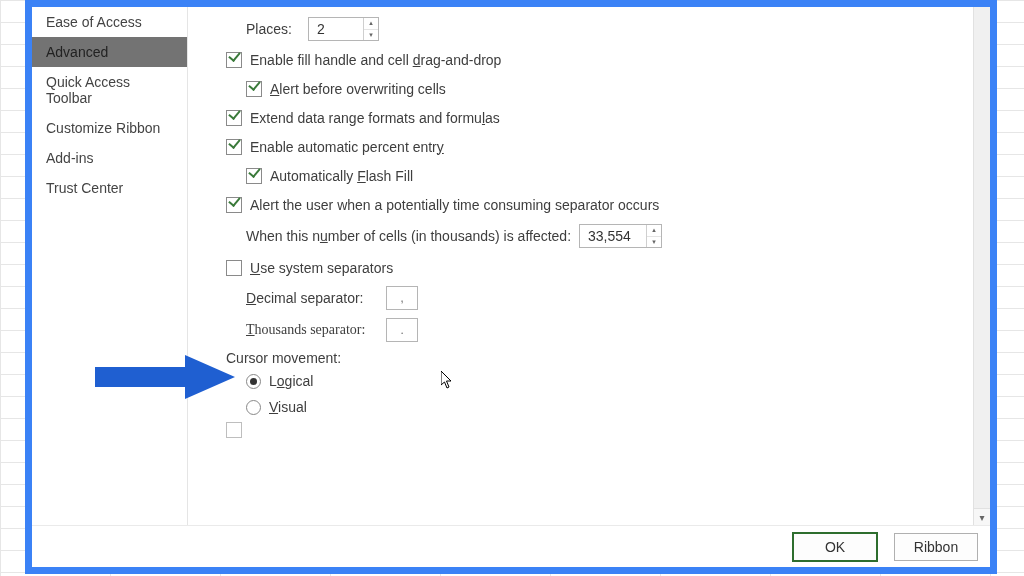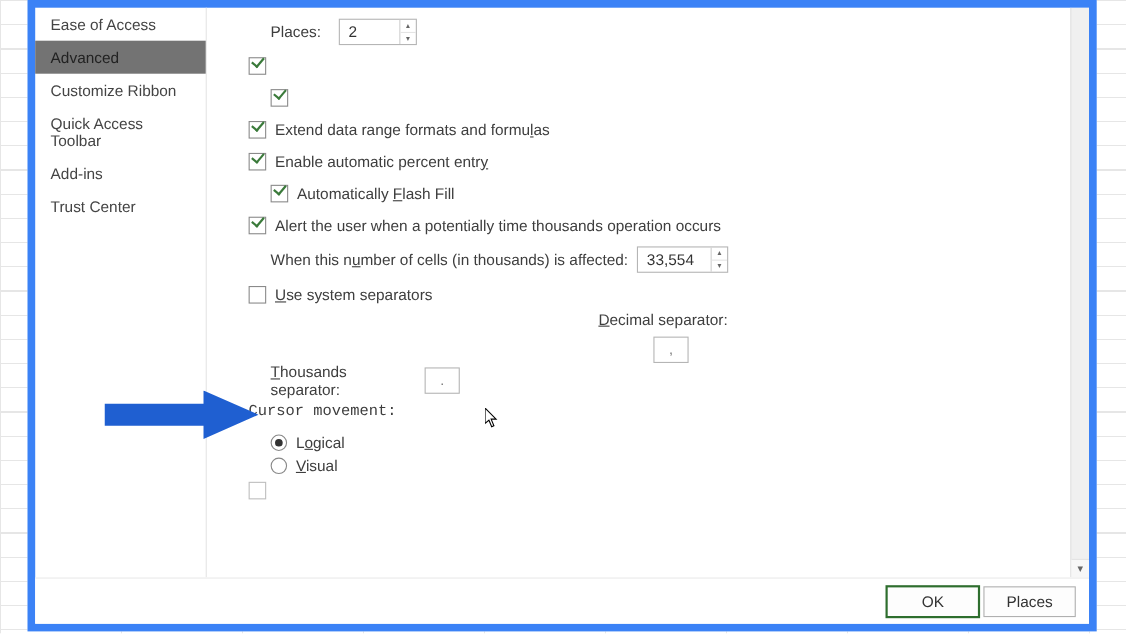--- a/index.html
+++ b/index.html
@@ -174,32 +174,31 @@
     text-align: center;
     font-size: 13px;
     color: #777;
     line-height: 22px;
   }
 
   .section-label {
     color: #3e3e3e;
     padding-top: 4px;
     padding-bottom: 2px;
-    font-family: Liberation Mono, monospace;
   }
 
   .button-bar {
     position: absolute;
     bottom: 0;
     left: 0; right: 0;
     height: 41px;
     display: flex;
     justify-content: flex-end;
     align-items: center;
-    gap: 3px;
+    gap: 16px;
     padding-right: 12px;
     border-top: 1px solid #eaeaea;
     background: #fff;
   }
   .btn {
     min-width: 82px;
     height: 26px;
     background: #fdfdfd;
     border: 1px solid #b0b0b0;
     color: #333;
@@ -241,46 +240,48 @@
 
 <div class="sheet"></div>
 
 <div class="dialog">
 
   <div class="dialog-inner">
 
     <div class="sidebar">
       <div class="sidebar-item">Ease of Access</div>
       <div class="sidebar-item selected">Advanced</div>
+      <div class="sidebar-item">Quick Access Toolbar</div>
       <div class="sidebar-item">Customize Ribbon</div>
-      <div class="sidebar-item">Quick Access Toolbar</div>
       <div class="sidebar-item">Add-ins</div>
       <div class="sidebar-item">Trust Center</div>
     </div>
 
     <div class="content-pane">
       <div class="scroll-area">
 
         <div class="row indent-1" style="min-height:32px;">
           <span class="opt-label">Places:</span>
           <div class="num-spinner" style="margin-left:8px;">
             <span class="val">2</span>
             <span class="spin">
                 <span>▴</span>
                 <span>▾</span>
               </span>
           </div>
         </div>
 
         <div class="row">
           <span class="checkbox checked"></span>
+          <span class="opt-label">Enable fill handle and cell <u>d</u>rag-and-drop</span>
         </div>
 
         <div class="row indent-1">
           <span class="checkbox checked"></span>
+          <span class="opt-label"><u>A</u>lert before overwriting cells</span>
         </div>
 
 
         <div class="row">
           <span class="checkbox checked"></span>
           <span class="opt-label">Extend data range formats and formu<u>l</u>as</span>
         </div>
 
         <div class="row">
           <span class="checkbox checked"></span>
@@ -289,52 +290,52 @@
 
 
         <div class="row indent-1">
           <span class="checkbox checked"></span>
           <span class="opt-label">Automatically <u>F</u>lash Fill</span>
         </div>
 
 
         <div class="row">
           <span class="checkbox checked"></span>
-          <span class="opt-label">Alert the user when a potentially time thousands operation occurs</span>
+          <span class="opt-label">Alert the user when a potentially time consuming separator occurs</span>
         </div>
 
         <div class="row indent-1" style="min-height:34px;text-align:center;">
           <span class="opt-label">When this n<u>u</u>mber of cells (in thousands) is affected:</span>
           <div class="num-spinner wide">
             <span class="val">33,554</span>
             <span class="spin">
                 <span>▴</span>
                 <span>▾</span>
               </span>
           </div>
         </div>
 
         <div class="row">
           <span class="checkbox"></span>
           <span class="opt-label"><u>U</u>se system separators</span>
         </div>
 
-        <div class="row indent-1" style="min-height:32px;flex-direction:column;">
+        <div class="row indent-1" style="min-height:32px;">
           <span class="opt-label" style="width:132px;"><u>D</u>ecimal separator:</span>
           <div class="tiny-input">,</div>
         </div>
 
-        <div class="row indent-1" style="min-height:32px;">
+        <div class="row indent-1" style="min-height:32px;font-family:Liberation Serif, serif;">
           <span class="opt-label" style="width:132px;"><u>T</u>housands separator:</span>
           <div class="tiny-input">.</div>
         </div>
 
         <div class="section-label">Cursor movement:</div>
 
-        <div class="row indent-1" style="min-height:26px;align-items:flex-end;">
+        <div class="row indent-1" style="min-height:26px;">
           <span class="radio selected"></span>
           <span class="opt-label">L<u>o</u>gical</span>
         </div>
 
         <div class="row indent-1" style="min-height:26px;">
           <span class="radio"></span>
           <span class="opt-label"><u>V</u>isual</span>
         </div>
 
         <div class="row" style="min-height:20px; opacity:.55;">
@@ -345,21 +346,21 @@
 
       <div class="scrollbar">
         <div class="down-btn">▾</div>
       </div>
     </div>
 
   </div>
 
   <div class="button-bar">
     <div class="btn primary">OK</div>
-    <div class="btn">Places</div>
+    <div class="btn">Ribbon</div>
   </div>
 
 </div>
 
 <div class="arrow-overlay">
   <svg width="140" height="44" viewBox="0 0 140 44">
     <polygon points="0,12 90,12 90,0 140,22 90,44 90,32 0,32" fill="#1f5fd1"></polygon>
   </svg>
 </div>
 

